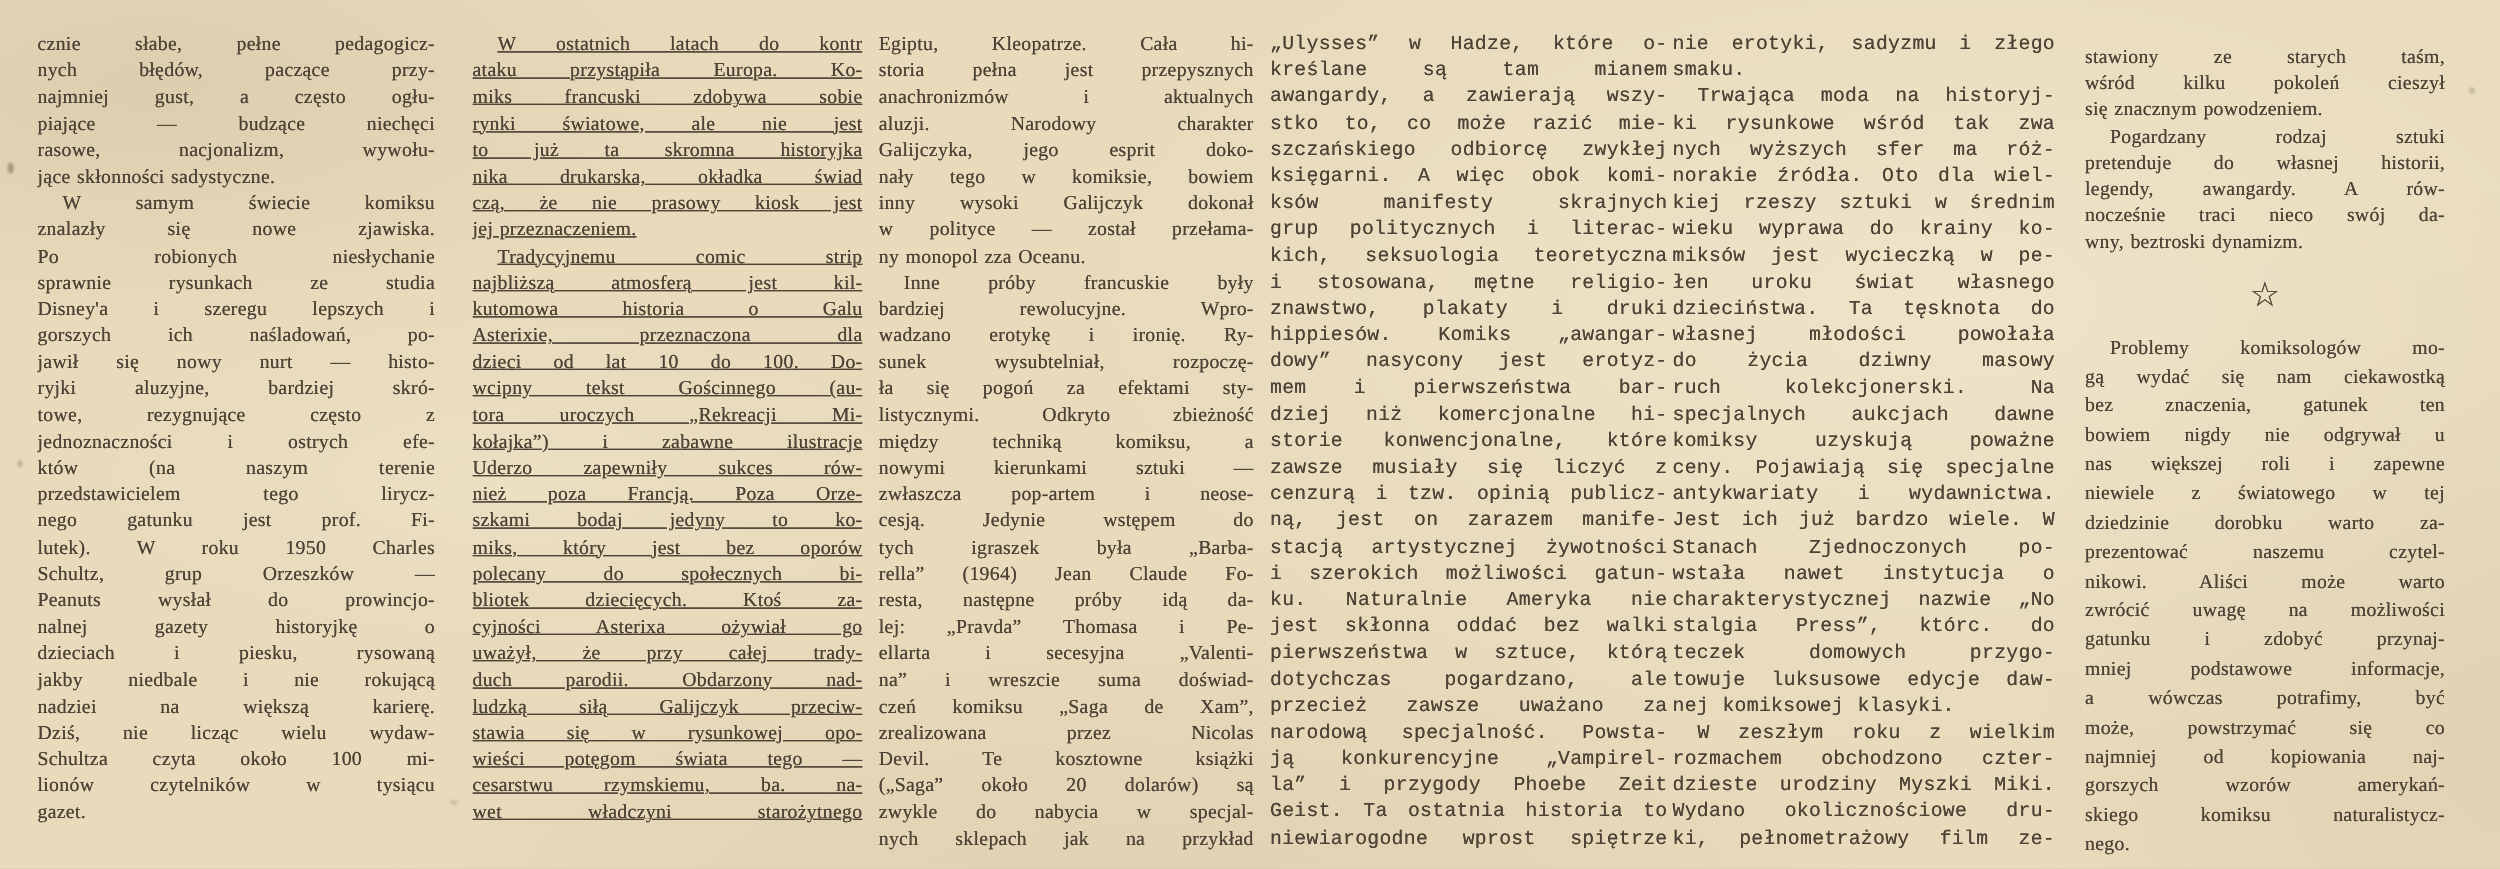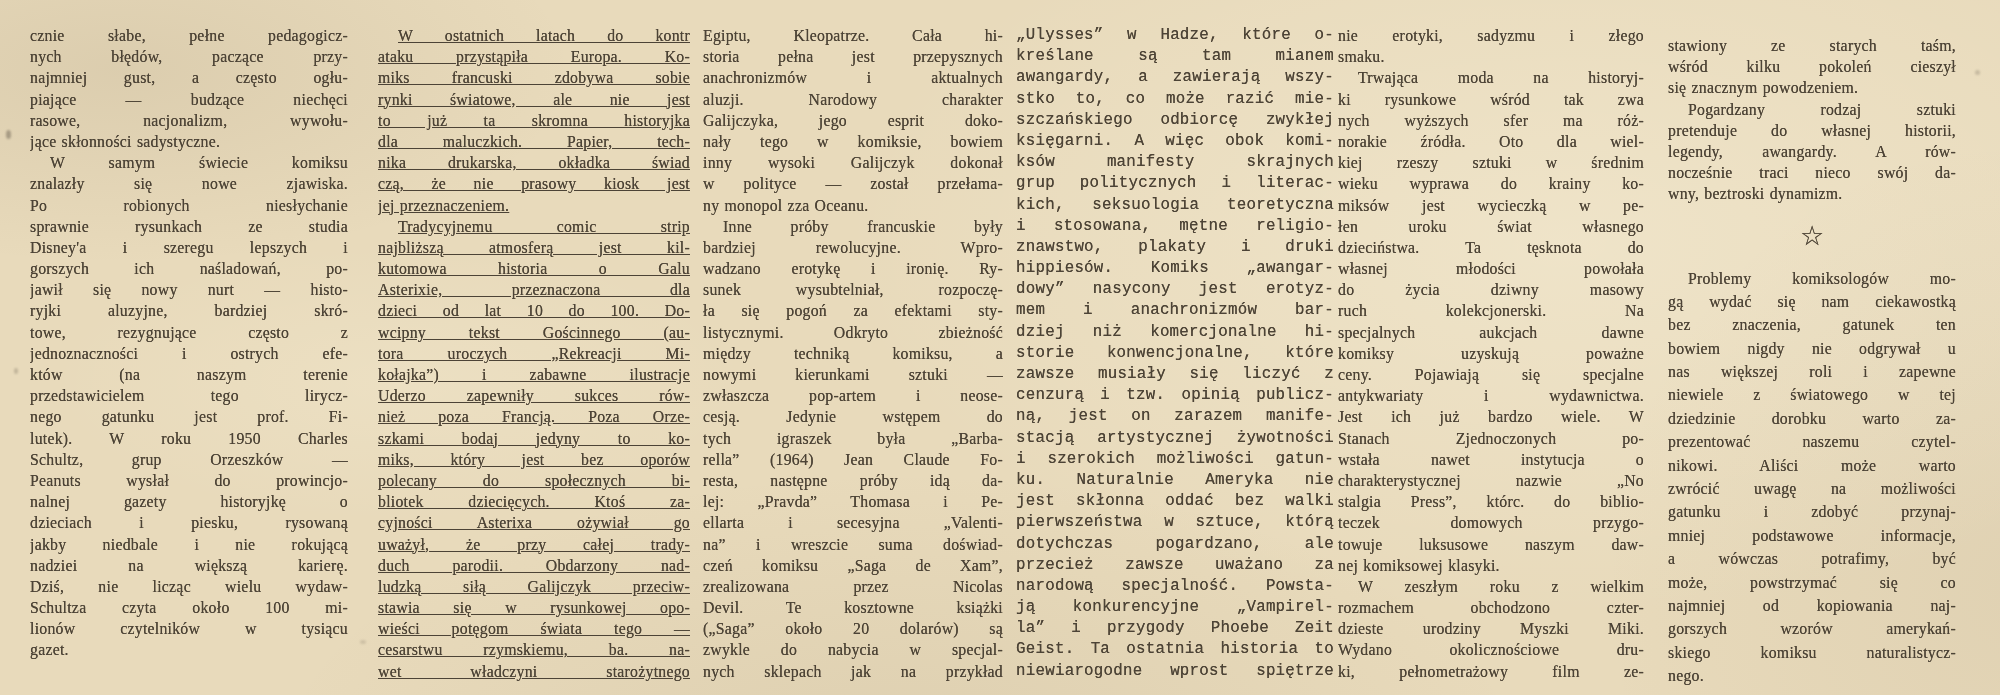--- a/index.html
+++ b/index.html
@@ -83,21 +83,20 @@
           <div class="ln end">gazet.</div>
         </div>
       </div>
       <div class="col" style="left: 378px; width: 312px; text-decoration: underline;">
         <div>
           <div class="ln ind">W ostatnich latach do kontr</div>
           <div class="ln">ataku przystąpiła Europa. Ko-</div>
           <div class="ln">miks francuski zdobywa sobie</div>
           <div class="ln">rynki światowe, ale nie jest</div>
           <div class="ln">to już ta skromna historyjka</div>
-          <div class="ln">dla maluczkich. Papier, tech-</div>
           <div class="ln">nika drukarska, okładka świad</div>
           <div class="ln">czą, że nie prasowy kiosk jest</div>
           <div class="ln end">jej przeznaczeniem.</div>
         </div>
         <div>
           <div class="ln ind">Tradycyjnemu comic strip</div>
           <div class="ln">najbliższą atmosferą jest kil-</div>
           <div class="ln">kutomowa historia o Galu</div>
           <div class="ln">Asterixie, przeznaczona dla</div>
           <div class="ln">dzieci od lat 10 do 100. Do-</div>
@@ -165,41 +164,41 @@
           <div class="ln">stko to, co może razić mie-</div>
           <div class="ln">szczańskiego odbiorcę zwykłej</div>
           <div class="ln">księgarni. A więc obok komi-</div>
           <div class="ln">ksów manifesty skrajnych</div>
           <div class="ln">grup politycznych i literac-</div>
           <div class="ln">kich, seksuologia teoretyczna</div>
           <div class="ln">i stosowana, mętne religio-</div>
           <div class="ln">znawstwo, plakaty i druki</div>
           <div class="ln">hippiesów. Komiks „awangar-</div>
           <div class="ln">dowy” nasycony jest erotyz-</div>
-          <div class="ln">mem i anachronizmów bar-</div>
+          <div class="ln">mem i pierwszeństwa bar-</div>
           <div class="ln">dziej niż komercjonalne hi-</div>
           <div class="ln">storie konwencjonalne, które</div>
           <div class="ln">zawsze musiały się liczyć z</div>
           <div class="ln">cenzurą i tzw. opinią publicz-</div>
           <div class="ln">ną, jest on zarazem manife-</div>
           <div class="ln">stacją artystycznej żywotności</div>
           <div class="ln">i szerokich możliwości gatun-</div>
           <div class="ln">ku. Naturalnie Ameryka nie</div>
           <div class="ln">jest skłonna oddać bez walki</div>
           <div class="ln">pierwszeństwa w sztuce, którą</div>
           <div class="ln">dotychczas pogardzano, ale</div>
           <div class="ln">przecież zawsze uważano za</div>
           <div class="ln">narodową specjalność. Powsta-</div>
           <div class="ln">ją konkurencyjne „Vampirel-</div>
           <div class="ln">la” i przygody Phoebe Zeit</div>
           <div class="ln">Geist. Ta ostatnia historia to</div>
           <div class="ln">niewiarogodne wprost spiętrze</div>
         </div>
       </div>
-      <div class="col" style="left: 1338px; width: 306px;">
+      <div class="col" style="left: 1338px; width: 306px; font-family: Liberation Mono, monospace;">
         <div>
           <div class="ln">nie erotyki, sadyzmu i złego</div>
           <div class="ln end">smaku.</div>
         </div>
         <div>
           <div class="ln ind">Trwająca moda na historyj-</div>
           <div class="ln">ki rysunkowe wśród tak zwa</div>
           <div class="ln">nych wyższych sfer ma róż-</div>
           <div class="ln">norakie źródła. Oto dla wiel-</div>
           <div class="ln">kiej rzeszy sztuki w średnim</div>
@@ -213,21 +212,21 @@
           <div class="ln">specjalnych aukcjach dawne</div>
           <div class="ln">komiksy uzyskują poważne</div>
           <div class="ln">ceny. Pojawiają się specjalne</div>
           <div class="ln">antykwariaty i wydawnictwa.</div>
           <div class="ln">Jest ich już bardzo wiele. W</div>
           <div class="ln">Stanach Zjednoczonych po-</div>
           <div class="ln">wstała nawet instytucja o</div>
           <div class="ln">charakterystycznej nazwie „No</div>
           <div class="ln">stalgia Press”, którc. do biblio-</div>
           <div class="ln">teczek domowych przygo-</div>
-          <div class="ln">towuje luksusowe naszym daw-</div>
+          <div class="ln">towuje luksusowe edycje daw-</div>
           <div class="ln end">nej komiksowej klasyki.</div>
         </div>
         <div>
           <div class="ln ind">W zeszłym roku z wielkim</div>
           <div class="ln">rozmachem obchodzono czter-</div>
           <div class="ln">dzieste urodziny Myszki Miki.</div>
           <div class="ln">Wydano okolicznościowe dru-</div>
           <div class="ln">ki, pełnometrażowy film ze-</div>
         </div>
       </div>

